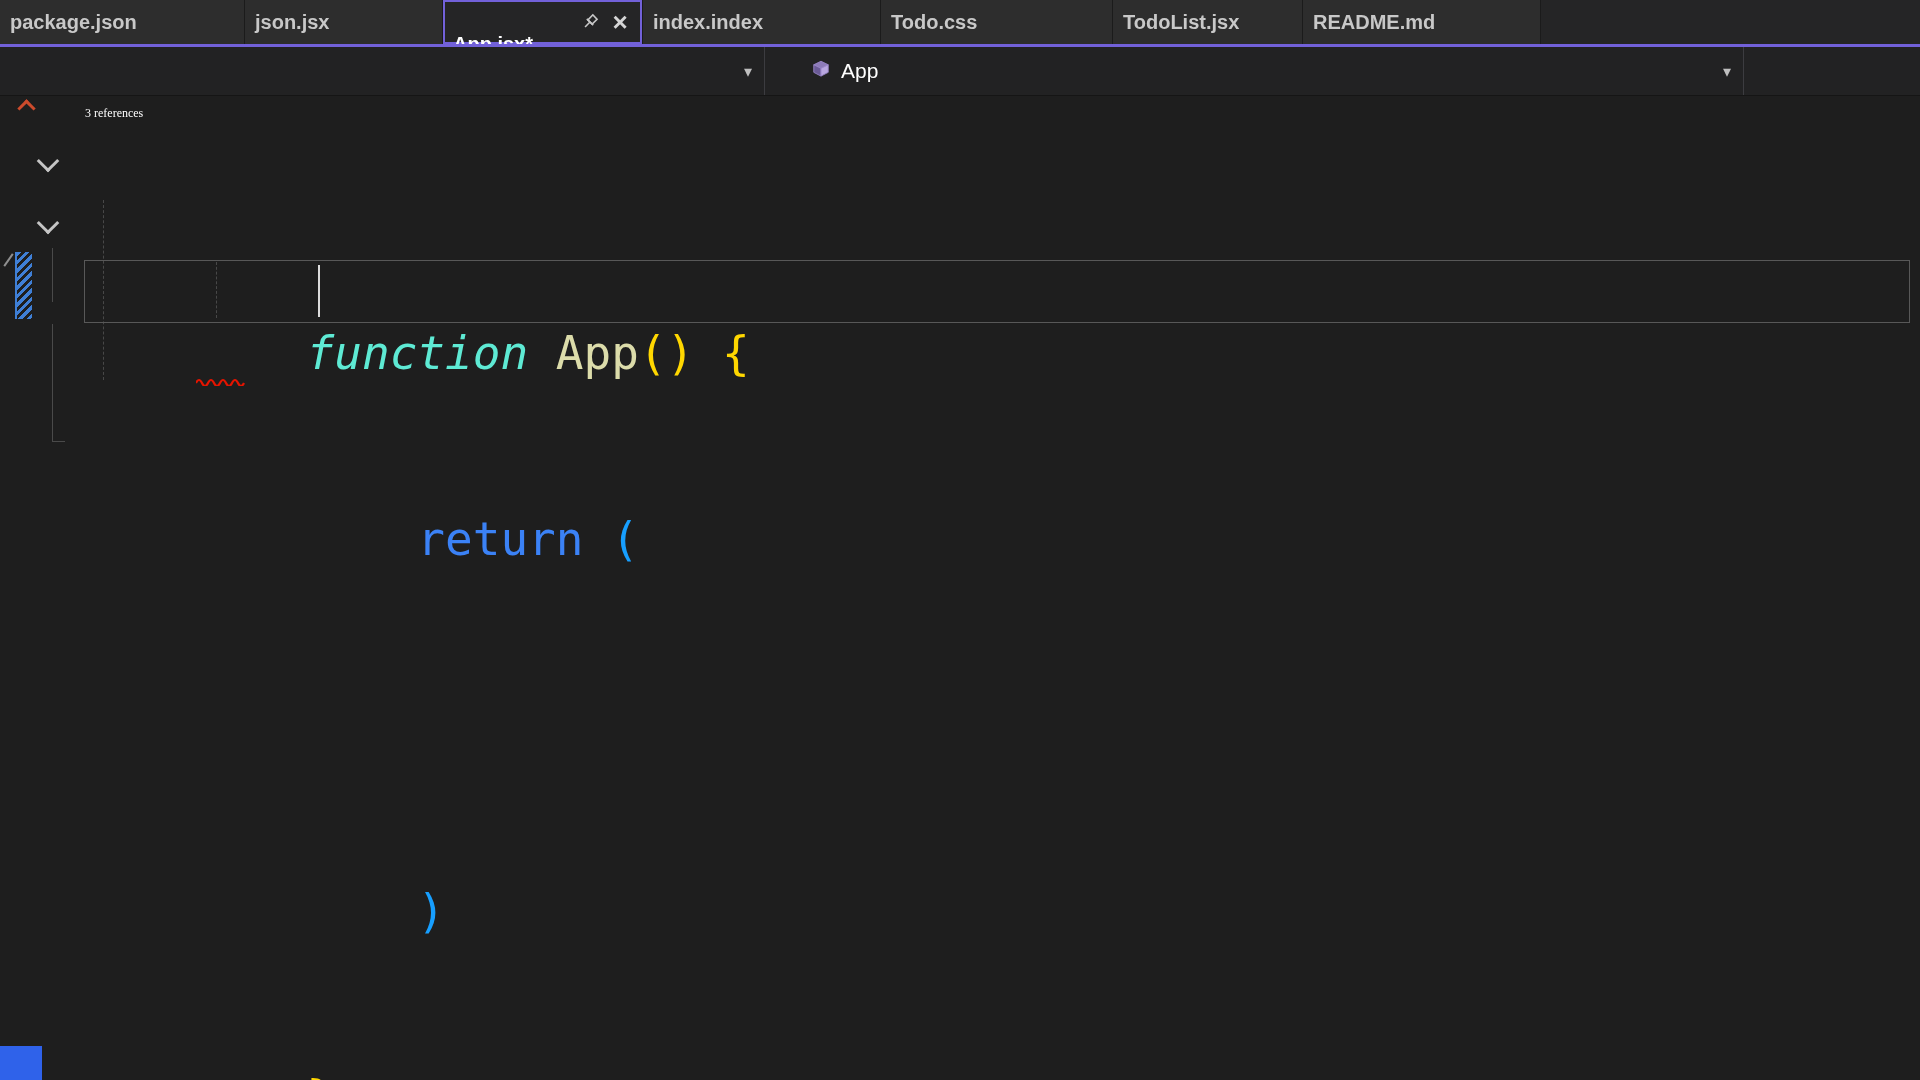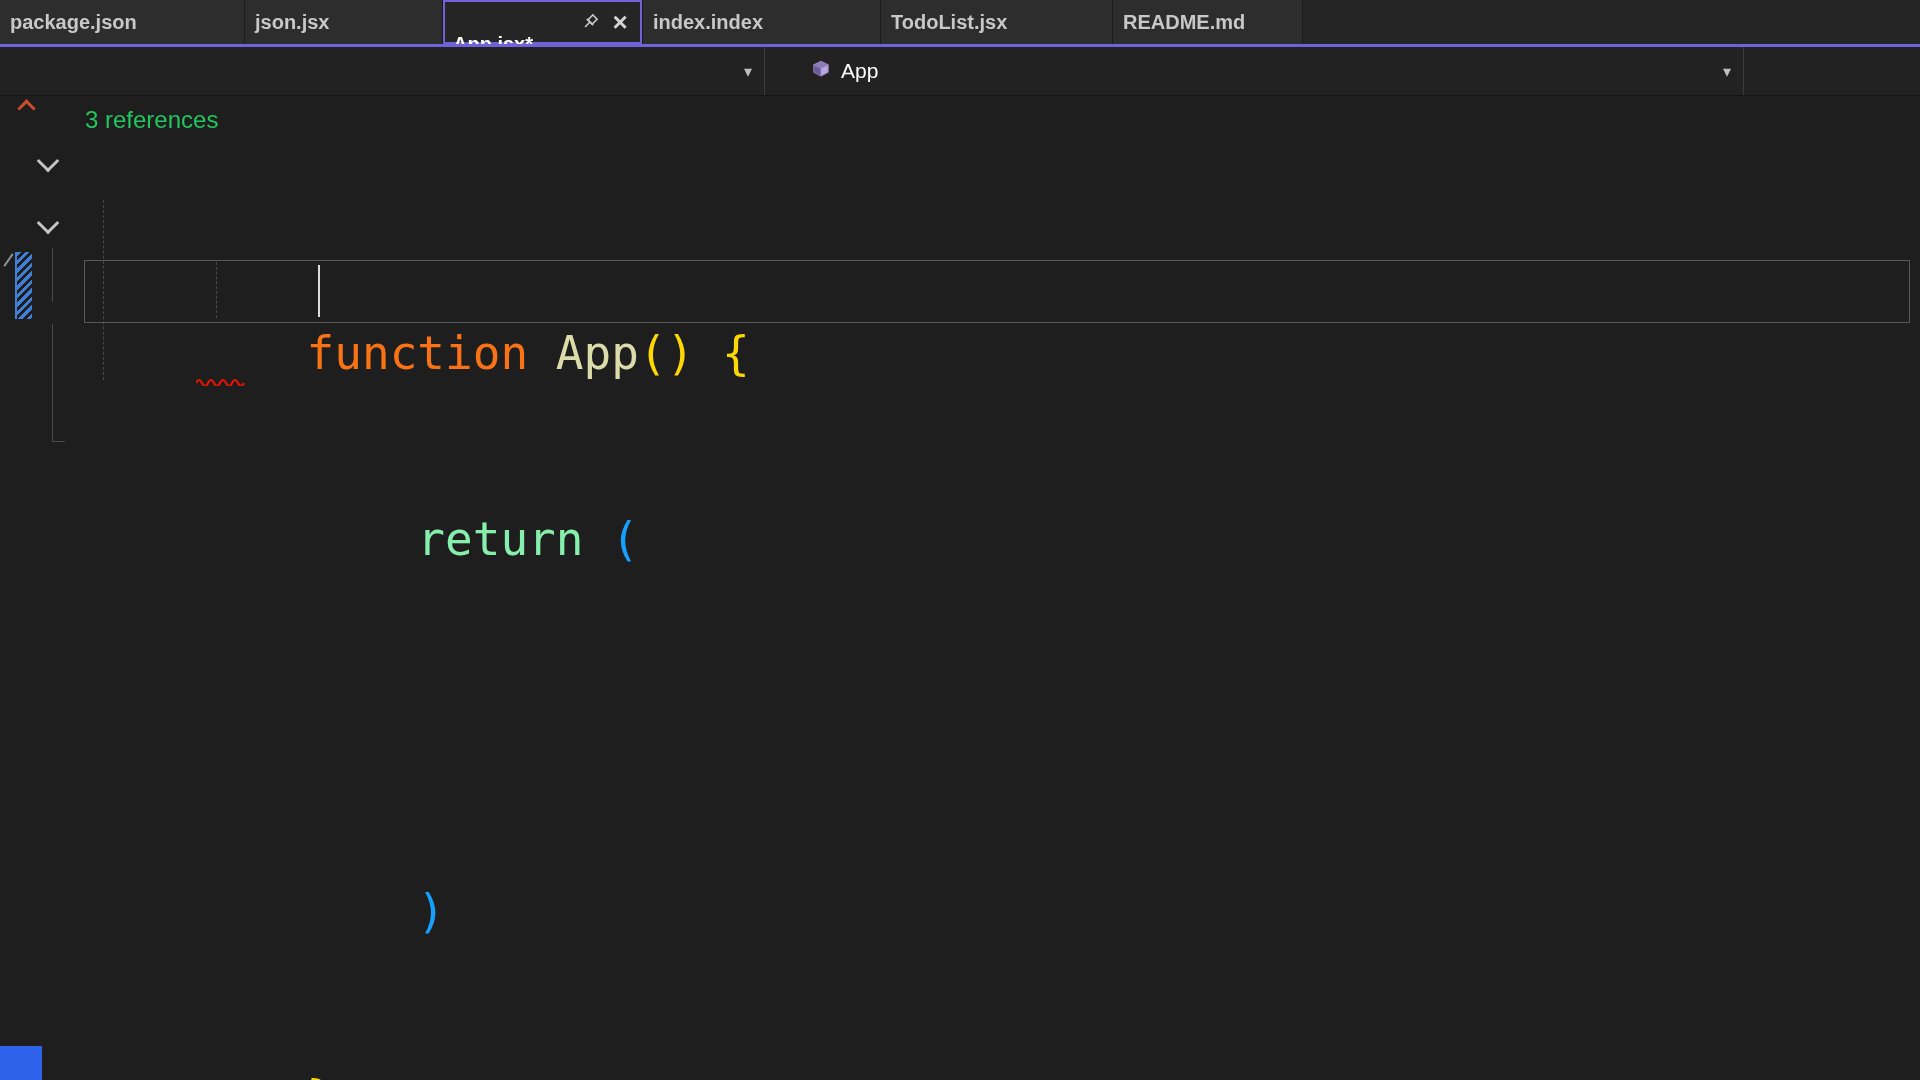--- a/index.html
+++ b/index.html
@@ -24,26 +24,26 @@
   .navbar { display:flex; height:49px; background:#222223; border-bottom:1px solid #151515; align-items:stretch; }
   .combo { position:relative; }
   .combo-left { width:765px; border-right:1px solid #3c3c40; }
   .combo-right { width:979px; border-right:1px solid #3c3c40; display:flex; align-items:center;
                  padding-left:46px; gap:10px; color:#ffffff; font-size:21px; }
   .chev { position:absolute; right:12px; top:50%; transform:translateY(-50%); color:#bfbfbf; font-size:16px; }
   .navbar-rest { flex:1; }
 
   
   .editor { position:relative; width:1920px; height:983px; background:#1e1e1e; }
-  .codelens { position:absolute; left:85px; top:10px; font-size:24px; color:#22c55e; }
+  .codelens { position:absolute; left:85px; top:10px; font-size:12px; color:#ffffff;font-family:Liberation Serif, serif; }
   .code-lines { position:absolute; left:85px; top:40px; font-family:"DejaVu Sans Mono", monospace;
                 font-size:46px; line-height:62px; white-space:pre; }
   .code-line { height:62px; }
-  .tok-kw    { color:#f97316; }
-  .tok-ctrl  { color:#86efac;margin-top:48px; }
+  .tok-kw    { color:#5eead4;font-style:italic; }
+  .tok-ctrl  { color:#3b82f6;margin-top:48px; }
   .tok-fn    { color:#DCDCAA; }
   .tok-gold  { color:#FFD700; }
   .tok-blue  { color:#179FFF; }
   .tok-plain { color:#D4D4D4; }
 
   .current-line { position:absolute; left:84px; right:10px; top:164px; height:63px;
                   border:1px solid #585858; }
   .cursor { position:absolute; left:318px; top:169px; width:2px; height:52px; background:#dcdcdc; }
 
   .indent-guide { position:absolute; width:0; border-left:1px dashed #484848; }
@@ -94,20 +94,23 @@
             <line x1="9" y1="9" x2="9" y2="16"></line>
           </g>
         </svg>
       </span>
       <span class="tab-icon">
         <span class="close-glyph">×</span>
       </span>
     </div>
     <div class="tab">
       <span class="tab-label">index.index</span>
+    </div>
+    <div class="tab">
+      <span class="tab-label">Todo.css</span>
     </div>
     <div class="tab">
       <span class="tab-label">TodoList.jsx</span>
     </div>
     <div class="tab">
       <span class="tab-label">README.md</span>
     </div>
   </div>
 
   <div class="navbar">

